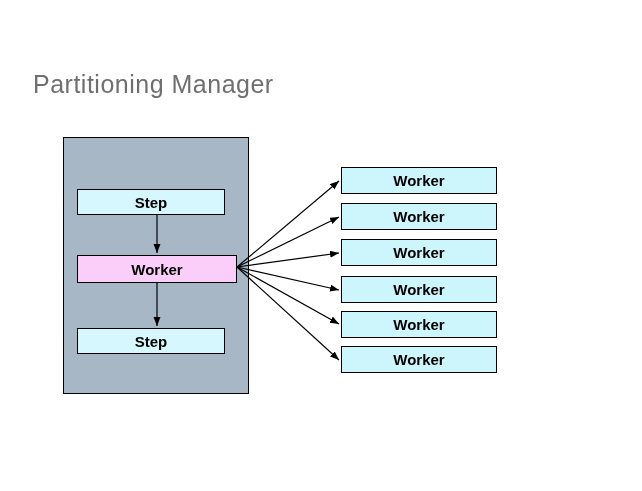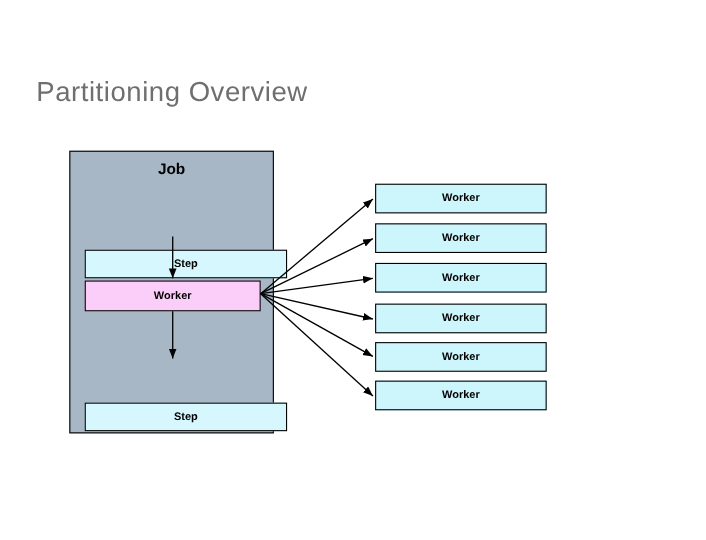--- a/index.html
+++ b/index.html
@@ -43,32 +43,31 @@
     text-align: center;
     font-size: 14px;
     font-weight: 700;
     color: #000000;
   }
   .node {
     position: absolute;
     display: flex;
     align-items: center;
     justify-content: center;
-    font-size: 10px;
+    font-size: 15px;
     font-weight: 700;
     color: #000000;
     border: 1.5px solid var(--border, #000000);
     box-sizing: border-box;
   }
   .step {
     left: 13px;
-    width: 184px;
+    width: 148px;
     height: 26px;
     background: var(--step-fill, #d6f7fd);
-    margin-top: 38px;
   }
   .step-top { top: 51px; }
   .step-bottom { top: 190px; }
   .manager {
     left: 13px;
     top: 117px;
     width: 160px;
     height: 28px;
     background: var(--manager-fill, #fbcdf9);
   }
@@ -96,24 +95,23 @@
   }
   .arrowhead-shape {
     fill: var(--arrow, #000000);
   }
 </style>
 </head>
 <body>
 
 <div class="slide">
 
-  <h1 class="title">Partitioning Overview</h1>
+  <h1 class="title">Partitioning Manager</h1>
 
   <div class="job">
-    <div class="job-label">Job</div>
     <div class="node step step-top">Step</div>
     <div class="node manager">Worker</div>
     <div class="node step step-bottom">Step</div>
   </div>
 
   <div class="node worker w0">Worker</div>
   <div class="node worker w1">Worker</div>
   <div class="node worker w2">Worker</div>
   <div class="node worker w3">Worker</div>
   <div class="node worker w4">Worker</div>

